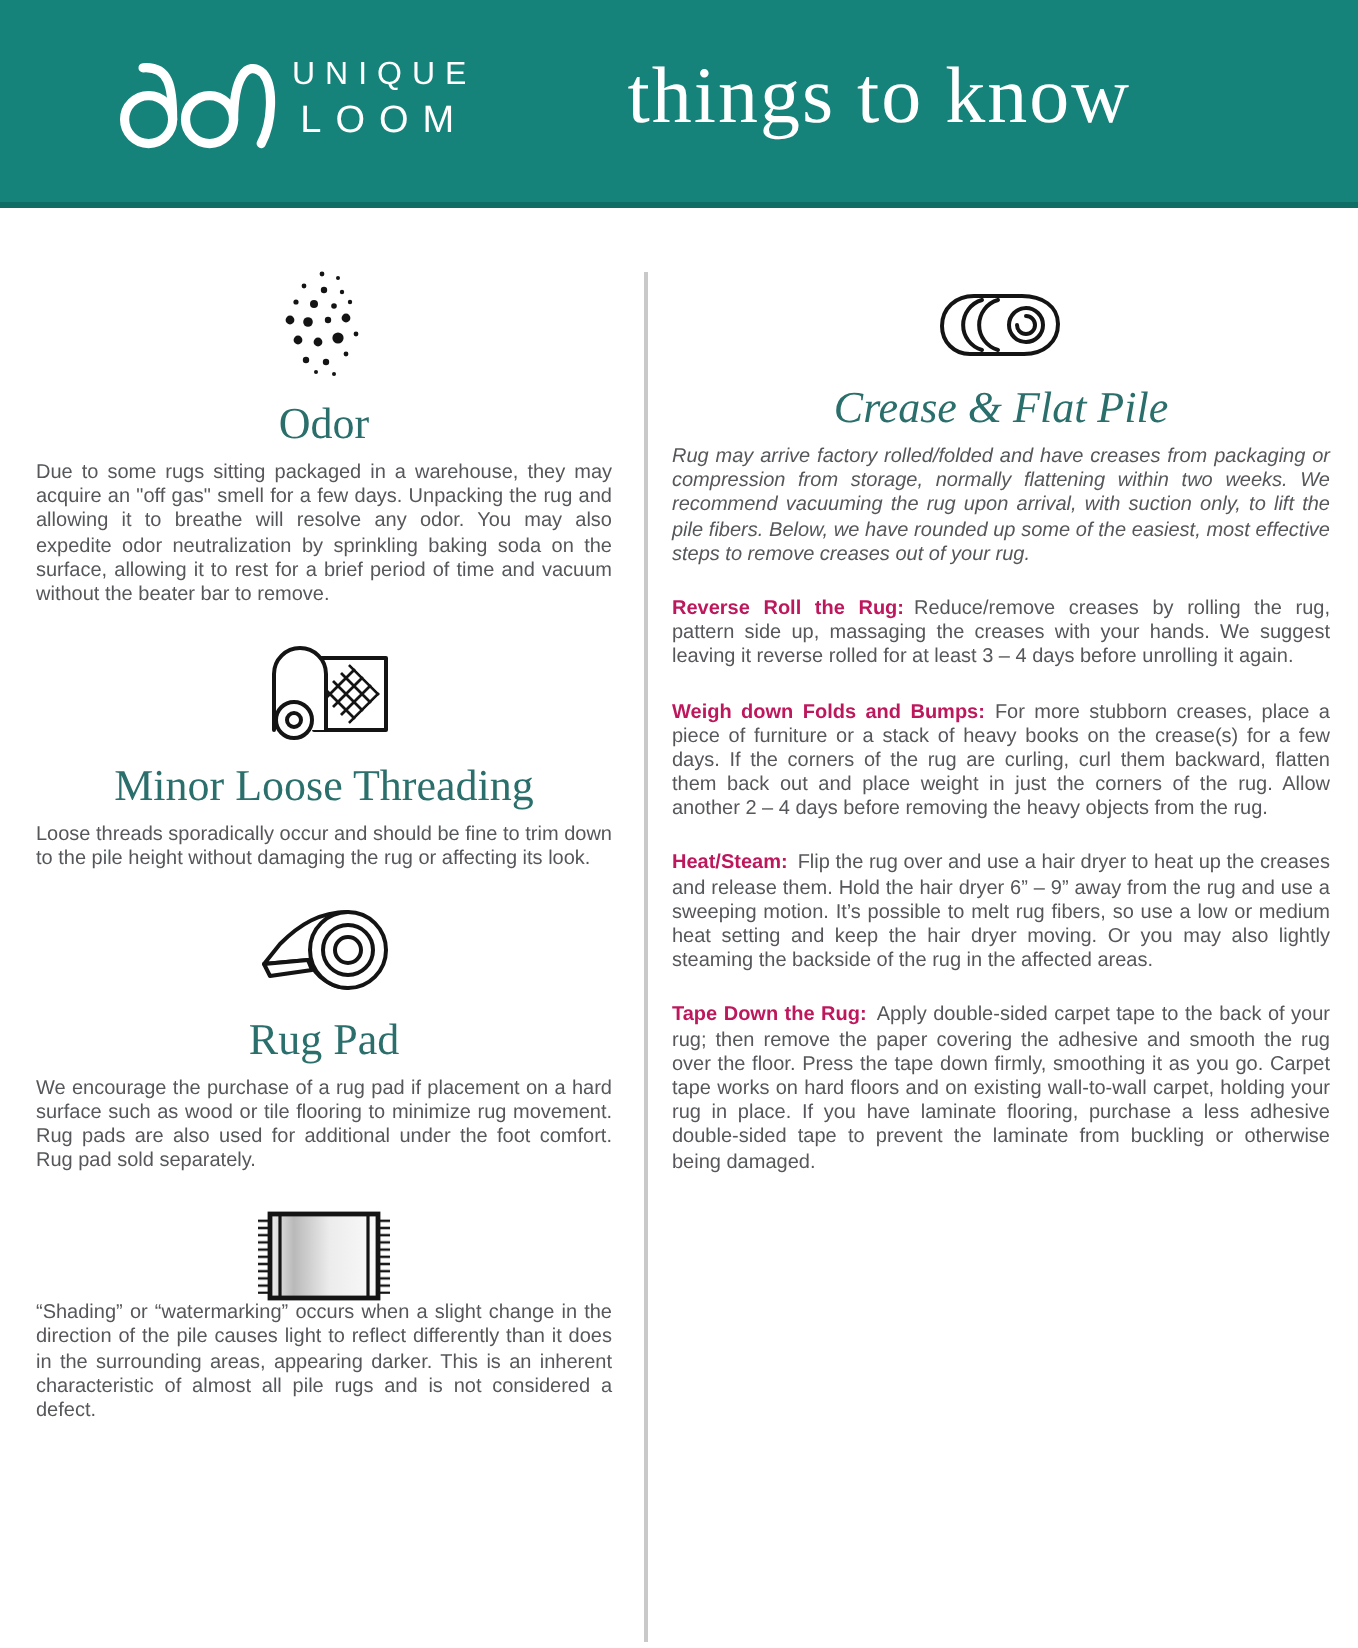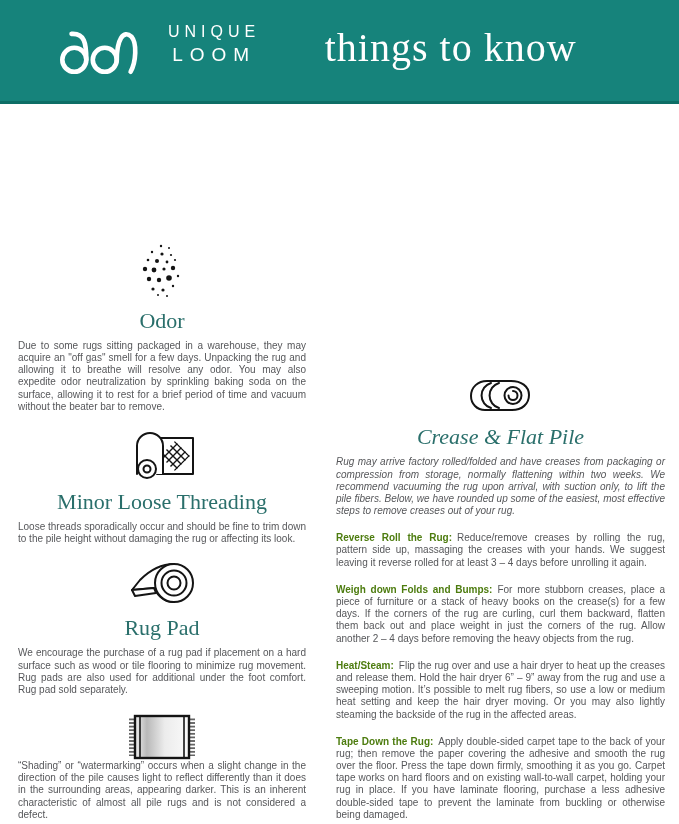--- a/index.html
+++ b/index.html
@@ -13,21 +13,21 @@
 
   
   .header {
     height:104px;
     background:#16837b;
     border-bottom:3px solid #0e6e66;
     display:flex;
     align-items:center;
     padding:0 28px 0 52px;
   }
-  .logo { display:flex; align-items:flex-start; gap:28px; flex:0 0 auto; }
+  .logo { display:flex; align-items:center; gap:6px; flex:0 0 auto; }
   .logo-mark { width:88px; height:60px; display:block; }
   .brand-text {
     color:#ffffff;
     font-size:16px;
     letter-spacing:5px;
     line-height:1.35;
     font-weight:400;
   }
   .brand-text .line2 { text-align:center; font-size:19px; letter-spacing:7px; }
   .page-title {
@@ -35,21 +35,21 @@
     text-align:center;
     color:#ffffff;
     font-family:"Liberation Serif", serif;
     font-size:40px;
     letter-spacing:1px;
     padding:0 10px 6px 0;
     white-space:nowrap;
   }
 
   
-  .content { display:flex; height:717px; padding-top:8px;align-items:flex-end; }
+  .content { display:flex; height:717px; padding-top:24px; }
   .col-left  { width:322px; padding:0 16px 0 18px; }
   .col-divider { width:2px; background:#c9c9c9; margin-top:8px; }
   .col-right { flex:1; padding:0 14px 0 12px; }
 
   .section { text-align:center; }
   .icon-wrap { display:flex; justify-content:center; align-items:flex-end; }
   .section-heading {
     font-family:"Liberation Serif", serif;
     font-weight:400;
     color:#2a6f6b;
@@ -63,21 +63,21 @@
     line-height:1.22;
   }
 
   .sec-odor { margin-top:6px; }
   .sec-threading { margin-top:15px; }
   .sec-rugpad { margin-top:15px; }
   .sec-shading { margin-top:18px; }
   .sec-crease { margin-top:16px;font-style:italic; }
 
   .tip { margin-top:15px; }
-  .tip strong { color:#4d7c0f; font-weight:bold; margin-right:5px; }
+  .tip strong { color:#be185d; font-weight:bold; margin-right:5px; }
 
   svg .ln { stroke:#141414; fill:none; stroke-width:2; stroke-linecap:round; stroke-linejoin:round; }
   svg .fw { fill:#ffffff; }
 </style>
 </head>
 <body>
 
 <div class="page">
 
   <header class="header">

